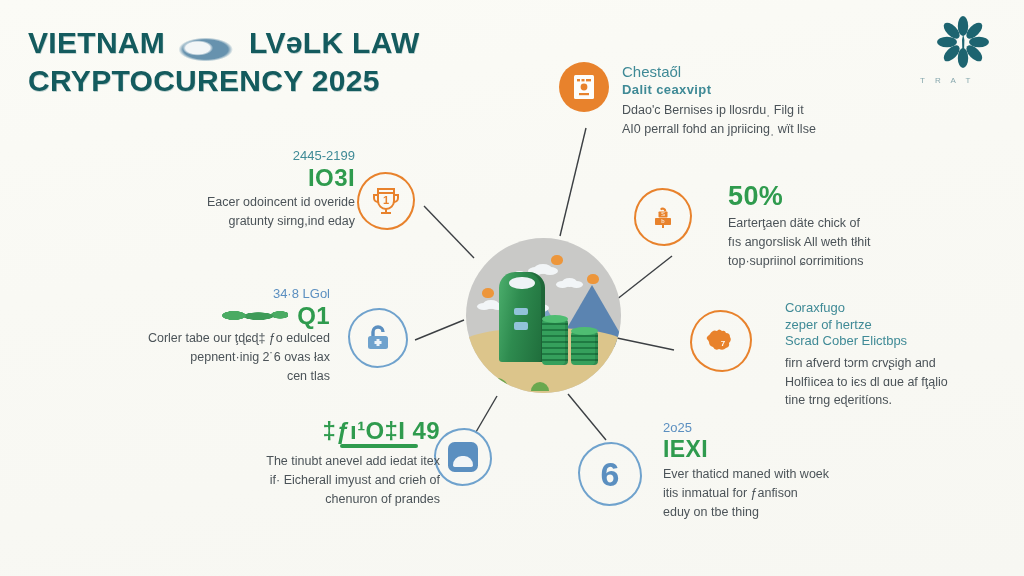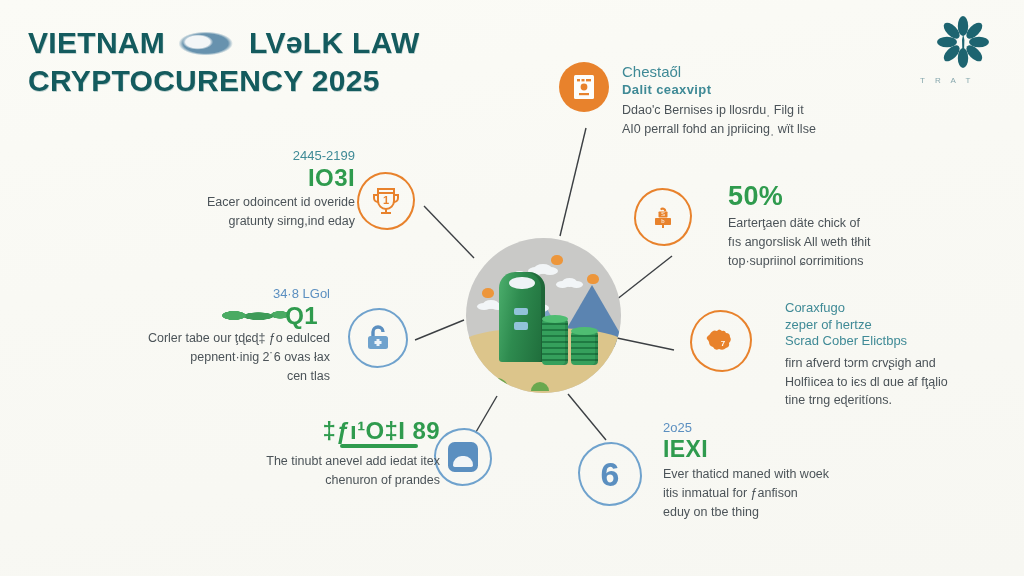--- a/index.html
+++ b/index.html
@@ -31,21 +31,21 @@
   }
   .title-line {
     font-size: 30px;
     font-weight: bold;
     letter-spacing: 0.3px;
     color: #145b5e;
     line-height: 1.25;
     white-space: nowrap;
     text-shadow: 0.5px 0.5px 0px rgba(20,91,94,0.25);
   }
-  .title-line.l1 { display: flex; align-items: center; gap: 9px; }
+  .title-line.l1 { display: flex; align-items: flex-end; gap: 9px; }
   .title-smudge {
     display: inline-block;
     width: 66px; height: 26px;
     background:
       radial-gradient(ellipse 22px 11px at 36% 46%, #f3f6f8 0 55%, rgba(243,246,248,0) 70%),
       radial-gradient(ellipse 32px 14px at 48% 52%, #5b8aa8 0 70%, rgba(91,138,168,0) 85%);
     border-radius: 50% 46% 52% 48%;
     opacity: .92;
     filter: blur(0.3px);
   }
@@ -372,41 +372,42 @@
         <path d="M9 13 v-4 a5 5 0 0 1 10 0" stroke="#5b8fc0" stroke-width="3.4" fill="none"></path>
         <rect x="4" y="13" width="20" height="13" rx="2.5" fill="#6fa2cd"></rect>
         <rect x="12.5" y="16" width="3" height="7" fill="#eef4f9"></rect>
         <rect x="10.5" y="18" width="7" height="3" fill="#eef4f9"></rect>
       </svg>
     </div>
     <div class="node-text left" style="left:30px; top:286px; width:300px;">
       <div class="kicker blue">34·8 LGol</div>
       <div style="position:relative; height:26px;">
         <div class="squiggle" style="right:42px; top:6px; width:66px;"></div>
-        <div class="headline green" style="position:absolute; right:12px; top:0;">Q1</div>
+        <div class="headline green" style="position:absolute; right:0; top:0;">Q1</div>
       </div>
       <div class="body">
         <span class="ln">Corler tabe our ţɖɕɖ‡ ƒo edulced</span>
         <span class="ln">pepnent·inig 2˙6 ovas łax</span>
         <span class="ln">cen tlas</span>
       </div>
     </div>
   </div>
 
   <div class="node">
     <div class="icon-ring sketch-blue" style="left:434px; top:428px; width:58px; height:58px;">
       <div class="sq-mark"></div>
     </div>
     <div class="node-text left" style="left:150px; top:418px; width:290px;">
       <div style="position:relative; height:34px;">
-        <div class="headline green" style="position:absolute; right:0; top:0;">‡ƒı¹O‡I 89</div>
+        <div class="headline green" style="position:absolute; right:0; top:0;">‡ƒı¹O‡I 49</div>
         <div class="underline-green" style="right:22px; top:26px; width:78px;"></div>
       </div>
       <div class="body">
         <span class="ln">The tinubt anevel add iedat itex</span>
+        <span class="ln">if· Eicherall imyust and crieh of</span>
         <span class="ln">chenuron of prandes</span>
       </div>
     </div>
   </div>
 
   <div class="node">
     <div class="icon-ring solid-orange" style="left:559px; top:62px; width:50px; height:50px;">
       <svg width="22" height="26" viewBox="0 0 22 26">
         <rect x="1" y="1" width="20" height="24" rx="1.5" fill="#fdfdfb"></rect>
         <g fill="#e8822c">

